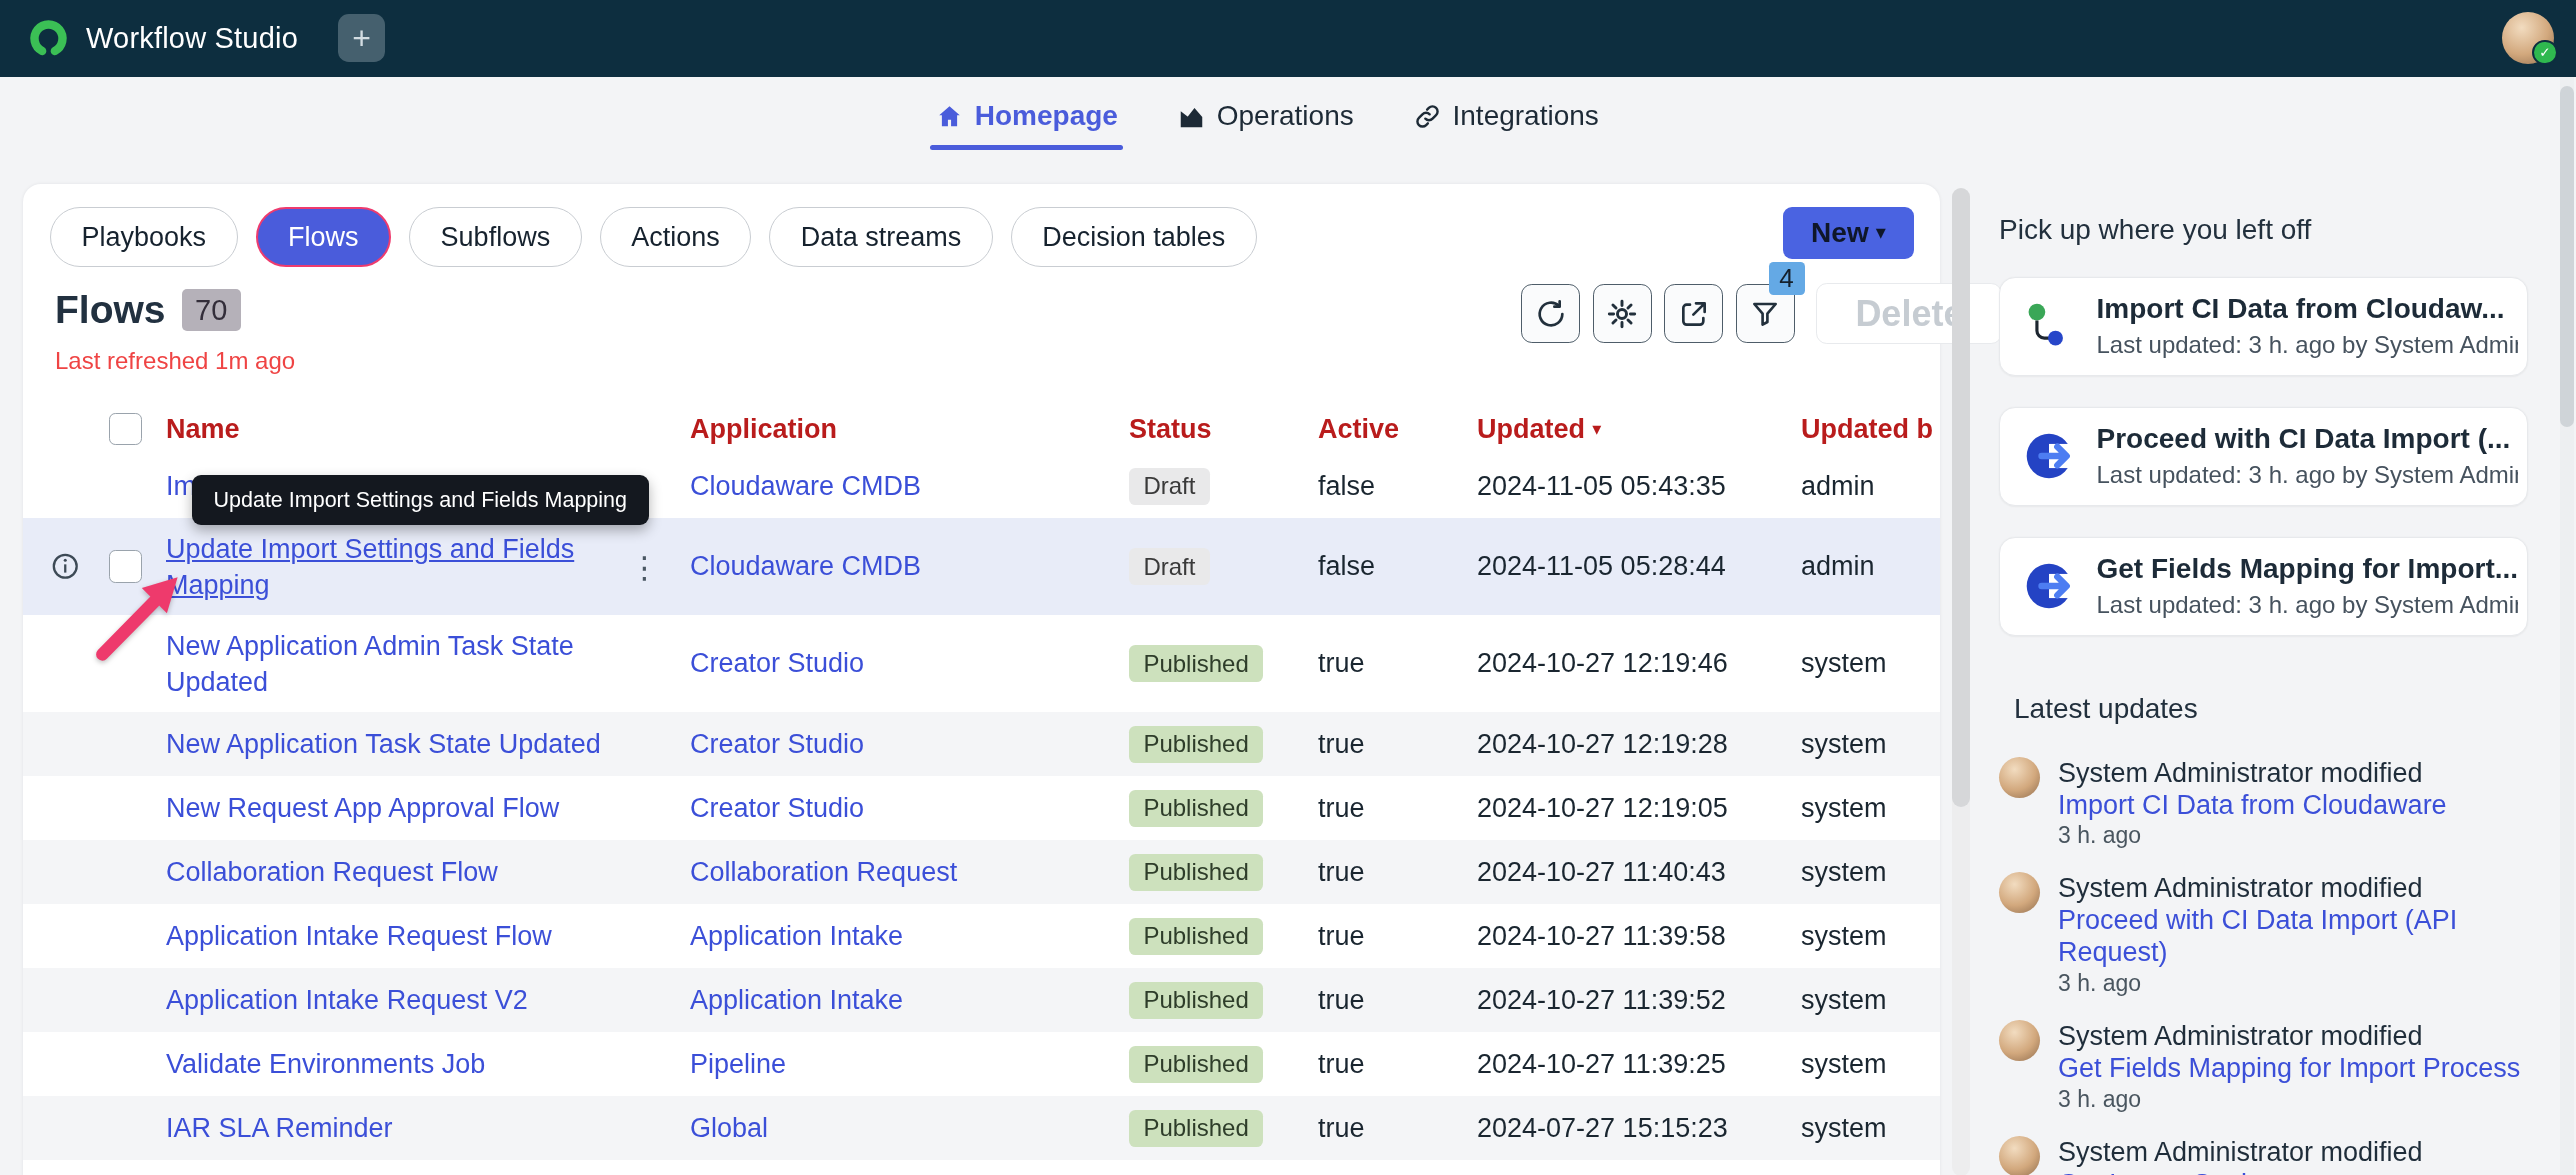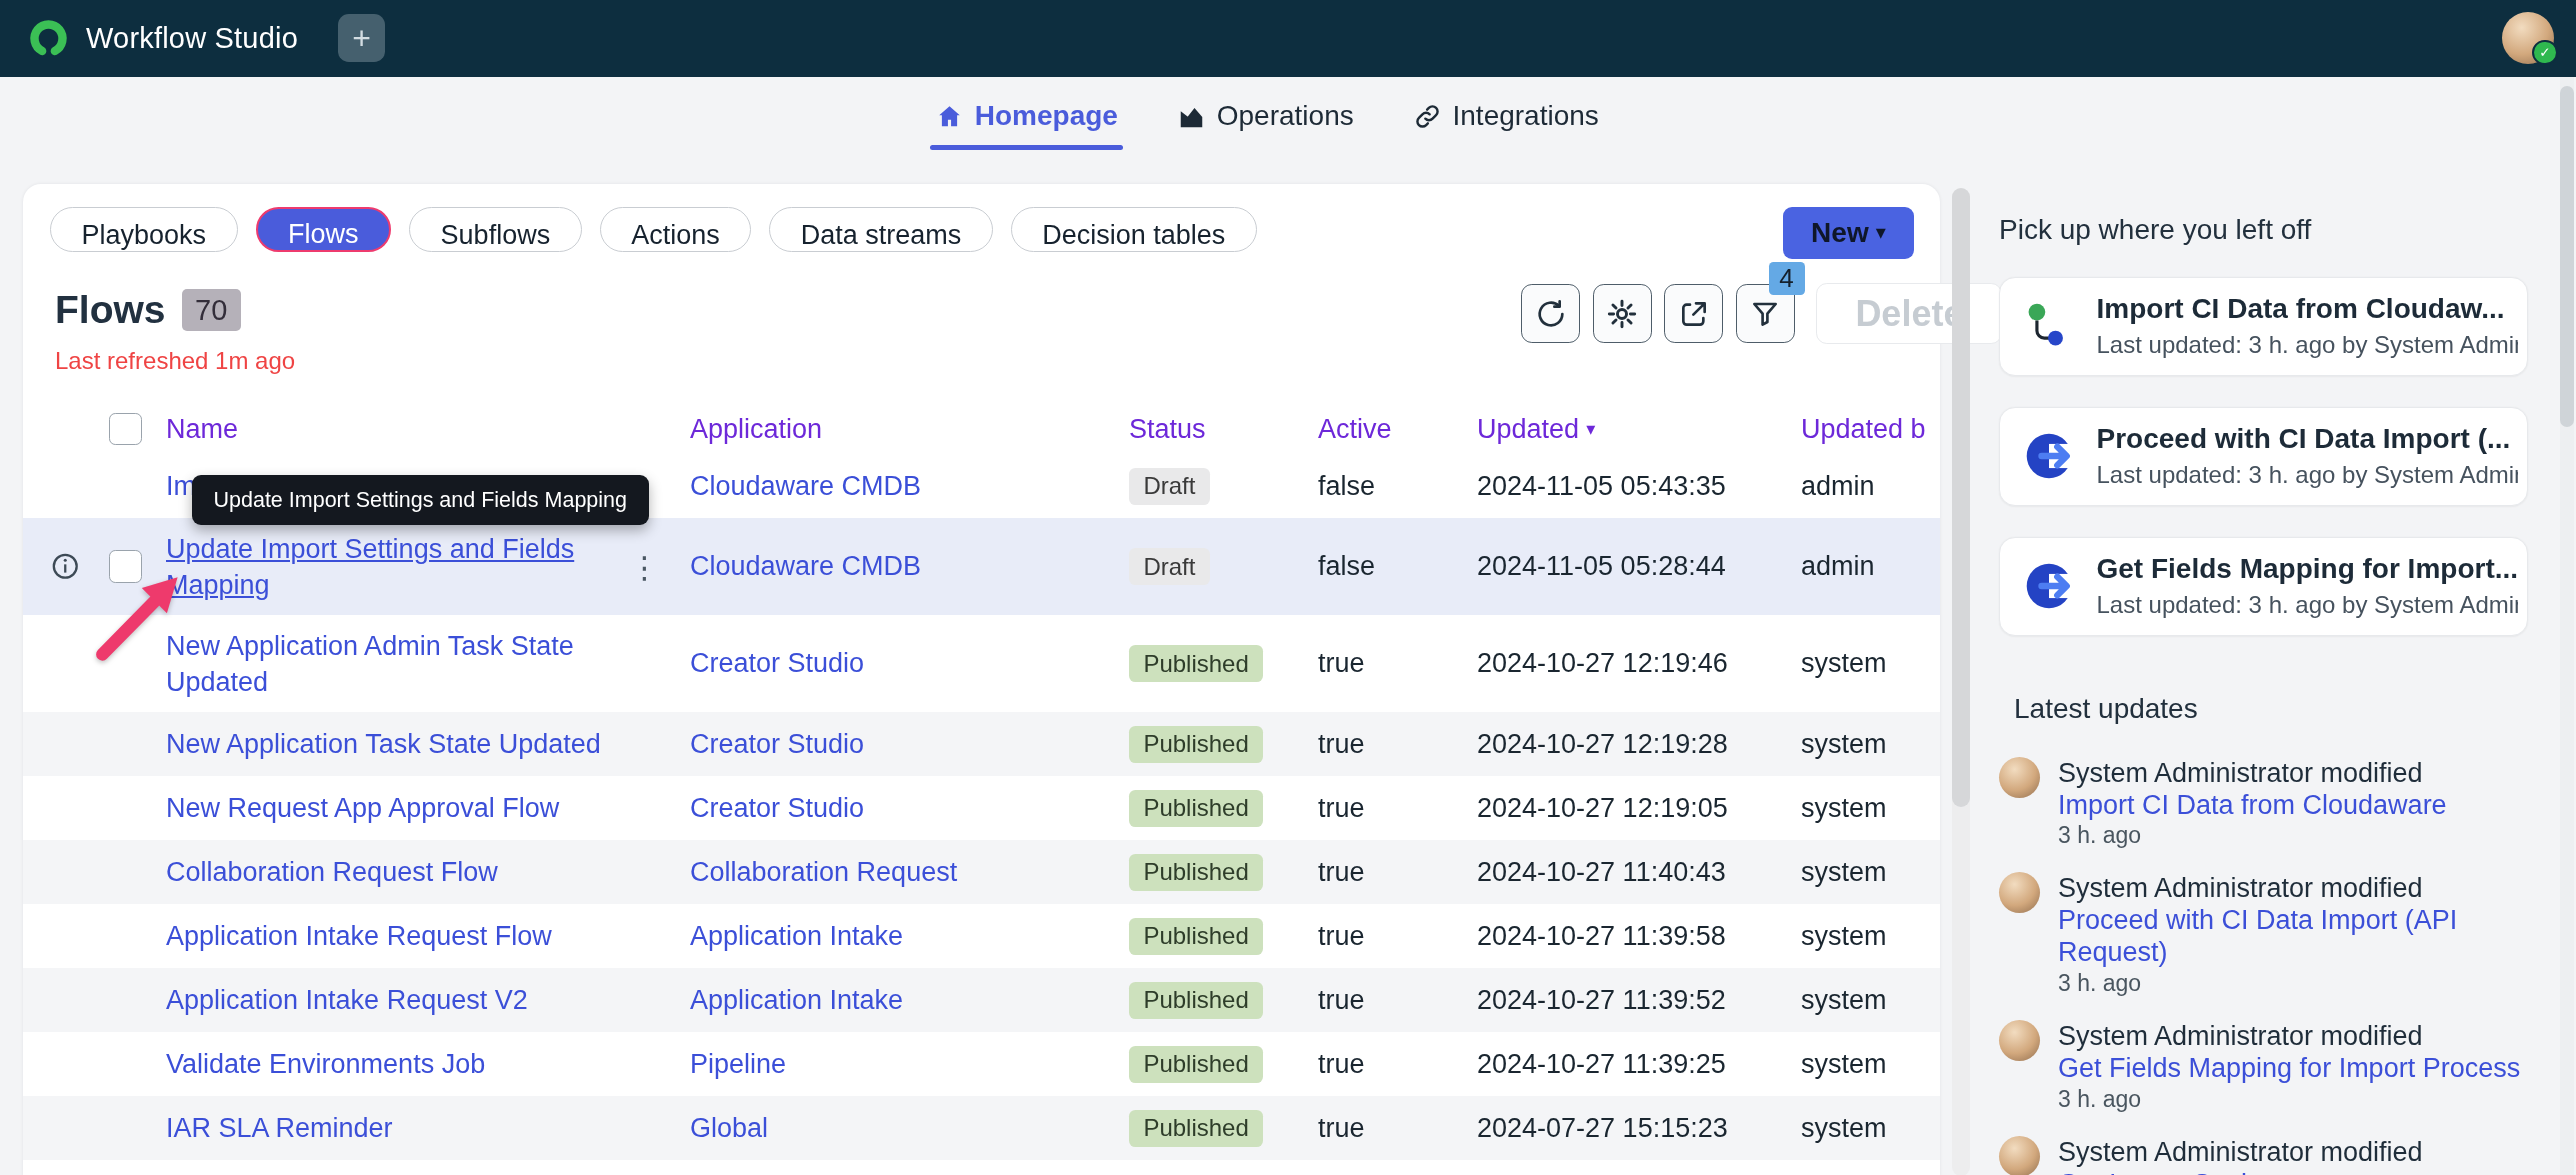--- a/index.html
+++ b/index.html
@@ -24,22 +24,22 @@
     padding-bottom:18px;cursor:pointer;position:relative;}
   .tab svg{width:29px;height:29px;}
   .tab.active{color:var(--accent_blue,#4a5cdb);font-weight:600;}
   .tab.active::after{content:"";position:absolute;left:-5.4px;right:-5.4px;bottom:0;height:5.4px;border-radius:3.6px;
     background:var(--accent_blue,#4a5cdb);}
 
   
   .card{position:absolute;left:23px;top:184px;width:1917px;height:991px;background:#fff;
     border-radius:18px 18px 0 0;box-shadow:0 0.9px 3.6px rgba(16,24,40,.08);}
   .pills{position:absolute;left:27px;top:23px;display:flex;gap:18px;}
-  .pill{height:45px;padding:0 30.5px;border:1.8px solid #c9cdd2;border-radius:30.5px;background:#fff;
-    font-size:27px;color:#16222e;display:flex;align-items:flex-end;cursor:pointer;font-family:inherit;}
+  .pill{height:60px;padding:0 30.5px;border:1.8px solid #c9cdd2;border-radius:30.5px;background:#fff;
+    font-size:27px;color:#16222e;display:flex;align-items:center;cursor:pointer;font-family:inherit;}
   .pill.active{background:var(--accent_blue,#4f61e1);color:#fff;border:2.7px solid var(--pill_active_border,#ee3b6e);}
   .new-btn{position:absolute;left:1760px;top:23px;width:131px;height:52px;background:var(--button_blue,#4a63e1);
     border:none;border-radius:9px;color:#0f172a;font-size:28px;font-weight:700;cursor:pointer;font-family:inherit;}
   .new-btn .caret{font-size:20px;vertical-align:2.7px;margin-left:7.2px;}
 
   .page-title-row{position:absolute;left:32px;top:104px;display:flex;align-items:center;gap:16px;}
   .page-title{font-size:39px;font-weight:600;color:#223140;}
   .count-badge{background:#b5b1b9;color:#332e3a;font-size:29px;padding:4.5px 13.5px;border-radius:5px;}
   .refreshed{position:absolute;left:32px;top:163px;font-size:24px;color:#ef4444;}
 
@@ -49,21 +49,21 @@
   .icon-btn svg{width:32px;height:32px;}
   .filter-count{position:absolute;top:-23px;right:-10.8px;background:var(--badge_blue,#64a9e5);color:#14202c;
     font-size:26px;padding:0.9px 10.8px;border-radius:4.5px;}
   .delete-btn{height:61px;padding:0 38px;margin-left:9px;border:1.8px solid #e8eaed;border-radius:10.8px;background:#fff;
     color:#c6ccd2;font-size:36px;font-weight:700;font-family:inherit;}
 
   
   .table{position:absolute;left:0;right:0;top:220px;}
   .trow{display:grid;grid-template-columns:59px 57px 524px 439px 189px 159px 324px auto;
     align-items:center;padding-left:27px;min-height:64px;overflow:hidden;}
-  .thead{min-height:50px;font-weight:400;font-size:27px;color:#6d28d9;}
+  .thead{min-height:50px;font-weight:700;font-size:27px;color:#b91c1c;}
   .trow.stripe{background:#f4f5f7;}
   .trow.highlight{background:var(--row_highlight,#e8ecf8);}
   .checkbox{width:30.5px;height:30.5px;border:1.8px solid #9aa3ac;border-radius:6.3px;background:#fff;cursor:pointer;}
   .cell{font-size:27px;color:#1a2630;}
   .name-cell{position:relative;padding:12.6px 83px 12.6px 0;line-height:36px;}
   a.lnk{color:var(--link_blue,#3b4fd8);text-decoration:none;cursor:pointer;}
   .trow.highlight a.flow-name{text-decoration:underline;}
   .kebab{position:absolute;left:463px;top:50%;transform:translateY(-50%);font-size:30.5px;color:#4a5763;
     cursor:pointer;display:none;line-height:18px;}
   .trow.highlight .kebab{display:block;}

